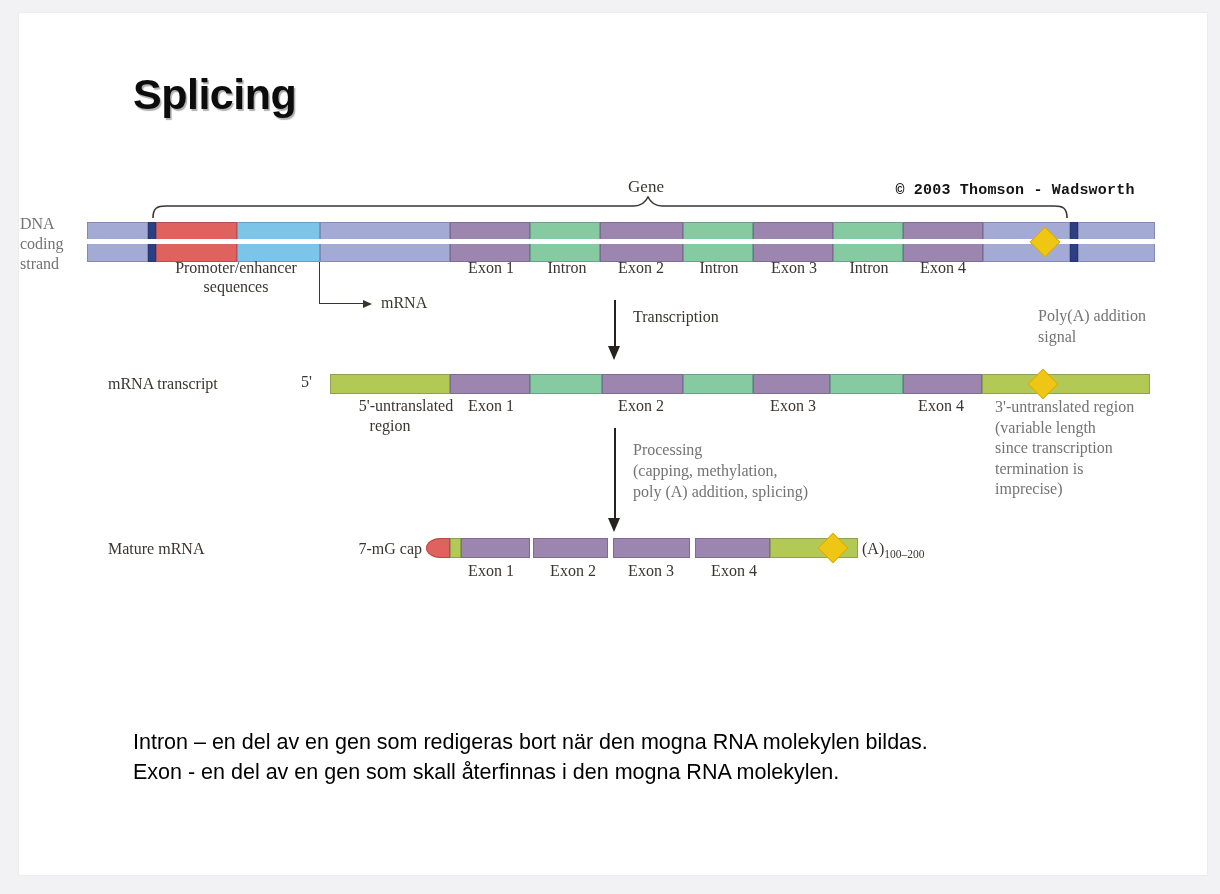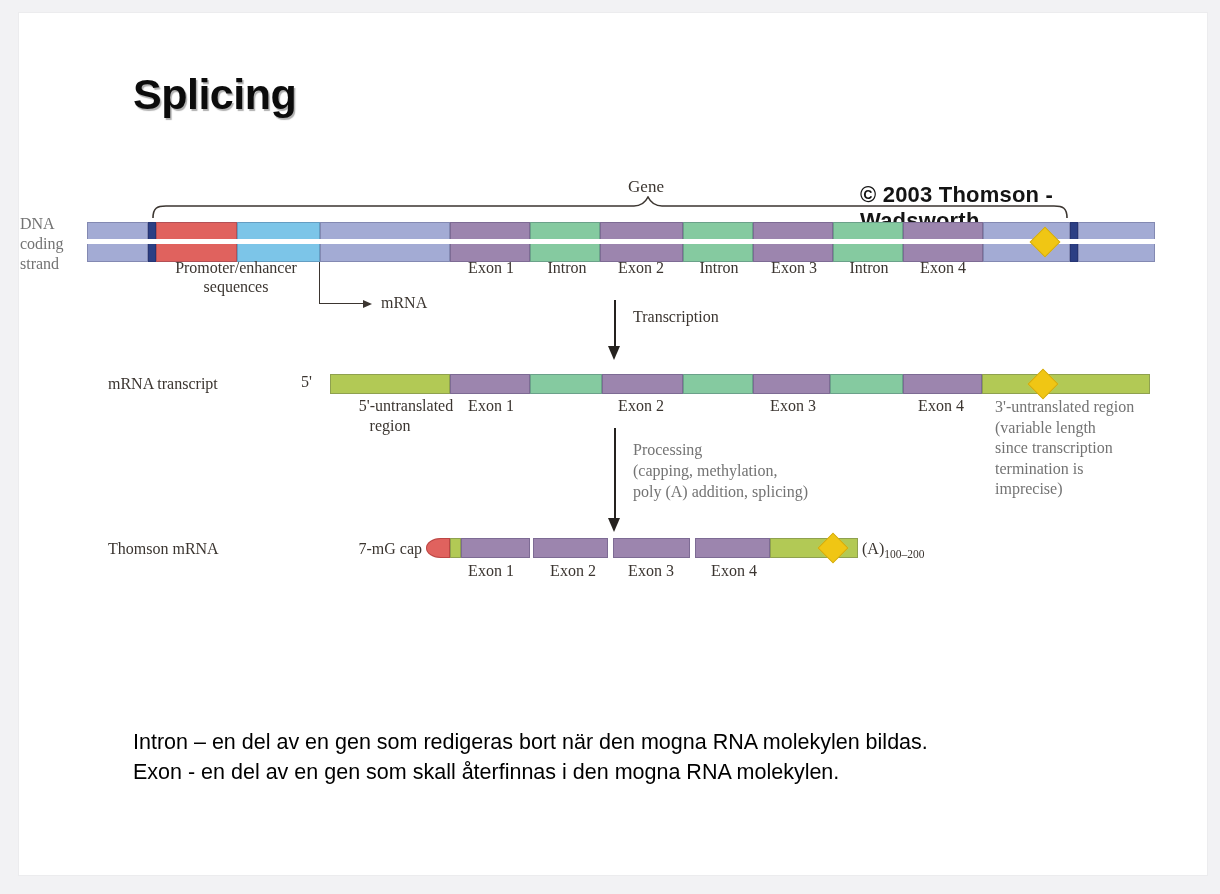--- a/index.html
+++ b/index.html
@@ -14,22 +14,22 @@
     position:absolute;left:18px;top:12px;width:1188px;height:862px;
     background:#ffffff;border:1px solid #ececee;
   }
   .title{
     position:absolute;left:133px;top:70px;margin:0;
     font-size:43px;font-weight:700;color:#0c0c0c;letter-spacing:-0.5px;
     text-shadow:1.5px 1.5px 1px rgba(110,110,110,0.55);
     font-family:"Liberation Sans",sans-serif;
   }
   .copyright{
-    position:absolute;left:860px;top:182px;width:310px;text-align:left;
-    font-weight:700;font-size:22px;color:#141414;letter-spacing:0.2px;
+    position:absolute;left:860px;top:182px;width:310px;text-align:center;
+    font-weight:700;font-size:15px;color:#141414;letter-spacing:0.2px;font-family:Liberation Mono, monospace;
   }
   
   .dtext{position:absolute;font-family:"Liberation Serif","DejaVu Serif",serif;
     font-size:16px;color:#3b3530;white-space:nowrap;}
   .center{transform:translateX(-50%);}
   
   .bar{position:absolute;}
   .seg{position:absolute;top:0;height:100%;box-shadow:inset 0 0 0 1px rgba(20,20,60,0.22);}
   .seg.cap{border-radius:60% 0 0 60% / 50% 0 0 50%;box-shadow:inset 0 0 0 1px rgba(120,20,20,0.35);}
   .dna-gap{position:absolute;left:0;top:17px;width:100%;height:5px;background:#ffffff;z-index:3;}
@@ -107,20 +107,24 @@
 
   <div class="vline-thin" style="left:319px;top:262px;height:42px;"></div>
   <div class="hline-thin" style="left:319px;top:303px;width:44px;"></div>
   <div class="arrowhead-right" style="left:363px;top:299.5px;"></div>
   <div class="dtext" style="left:381px;top:294px;">mRNA</div>
 
   <div class="vline" style="left:614px;top:300px;height:46px;"></div>
   <div class="arrowhead-down" style="left:608px;top:346px;"></div>
   <div class="dtext" style="left:633px;top:308px;">Transcription</div>
 
+  <div class="textblock" style="left:1038px;top:306px;">
+    <div>Poly(A) addition</div>
+    <div>signal</div>
+  </div>
 
   <div class="dtext" style="left:108px;top:375px;">mRNA transcript</div>
   <div class="dtext" style="left:301px;top:373px;">5'</div>
 
   <div class="bar" style="left:330px;top:374px;width:820px;height:20px;">
       <div class="seg" style="left: 0px; width: 120px; background: rgb(178, 201, 85);"></div>
       <div class="seg" style="left: 120px; width: 80px; background: rgb(156, 133, 174);"></div>
       <div class="seg" style="left: 200px; width: 72px; background: rgb(133, 202, 160);"></div>
       <div class="seg" style="left: 272px; width: 81px; background: rgb(156, 133, 174);"></div>
       <div class="seg" style="left: 353px; width: 70px; background: rgb(133, 202, 160);"></div>
@@ -147,21 +151,21 @@
   </div>
 
   <div class="vline" style="left:614px;top:428px;height:90px;"></div>
   <div class="arrowhead-down" style="left:608px;top:518px;"></div>
   <div class="textblock" style="left:633px;top:440px;line-height:20.8px;">
     <div>Processing</div>
     <div>(capping, methylation,</div>
     <div>poly (A) addition, splicing)</div>
   </div>
 
-  <div class="dtext" style="left:108px;top:540px;">Thomson mRNA</div>
+  <div class="dtext" style="left:108px;top:540px;">Mature mRNA</div>
   <div class="dtext" style="left:349px;top:540px;width:73px;text-align:right;">7-mG cap</div>
 
   <div class="bar" style="left:426px;top:538px;width:432px;height:20px;">
       <div class="seg cap" style="left: 0px; width: 24px; background: rgb(224, 98, 94);"></div>
       <div class="seg" style="left: 24px; width: 11px; background: rgb(178, 201, 85);"></div>
       <div class="seg" style="left: 35px; width: 69px; background: rgb(156, 133, 174);"></div>
       <div class="seg" style="left: 107px; width: 75px; background: rgb(156, 133, 174);"></div>
       <div class="seg" style="left: 187px; width: 77px; background: rgb(156, 133, 174);"></div>
       <div class="seg" style="left: 269px; width: 75px; background: rgb(156, 133, 174);"></div>
       <div class="seg" style="left: 344px; width: 88px; background: rgb(178, 201, 85);"></div>

